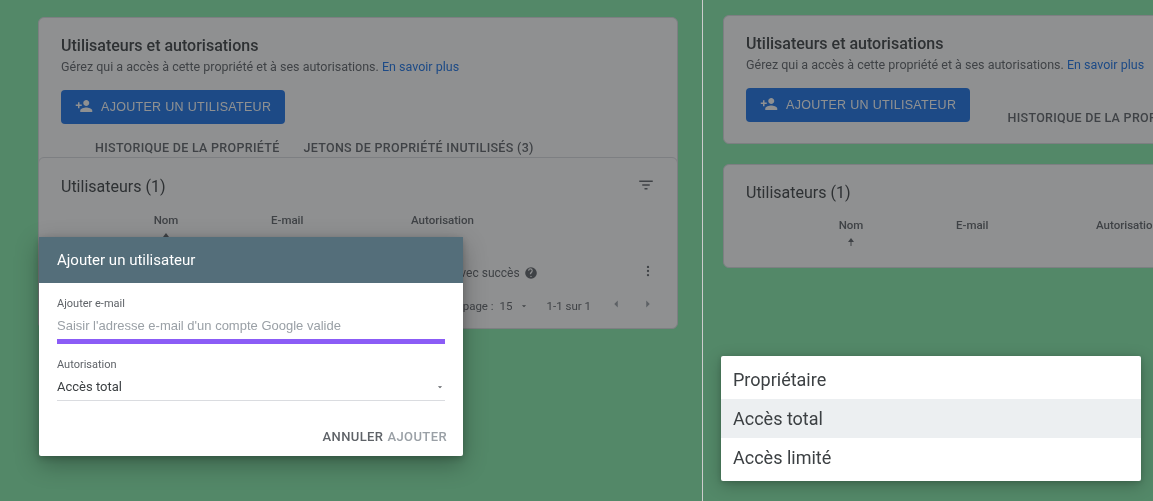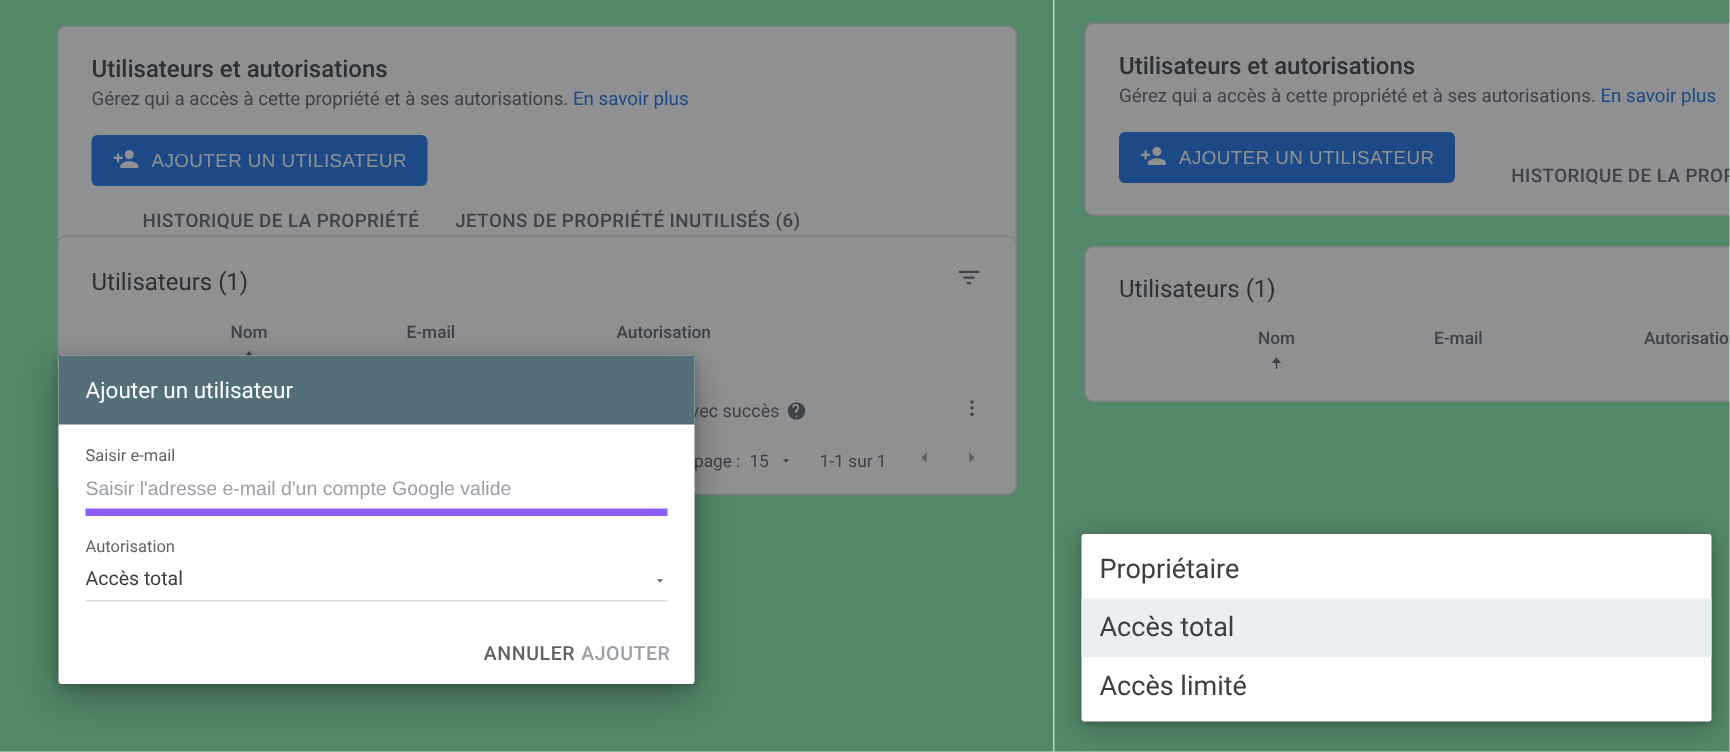--- a/index.html
+++ b/index.html
@@ -133,21 +133,21 @@
     <button class="add-btn">
       <span>
         <svg viewBox="0 0 24 24">
             <path d="M15 12c2.21 0 4-1.79 4-4s-1.79-4-4-4-4 1.79-4 4 1.79 4 4 4zm-9-2V7H4v3H1v2h3v3h2v-3h3v-2H6zm9 4c-2.67 0-8 1.34-8 4v2h16v-2c0-2.66-5.33-4-8-4z"></path>
           </svg>
       </span>
       <span>AJOUTER UN UTILISATEUR</span>
     </button>
     <span class="header-links">
       <span>HISTORIQUE DE LA PROPRIÉTÉ</span>
-      <span>JETONS DE PROPRIÉTÉ INUTILISÉS (6)</span>
+      <span>JETONS DE PROPRIÉTÉ INUTILISÉS (3)</span>
     </span>
   </div>
 
   <div class="card users-card">
     <div class="users-title-row">
       <div class="users-title">Utilisateurs (1)</div>
       <span class="filter-icon">
         <svg viewBox="0 0 24 24">
             <path d="M3 6h18v2H3zm4 5h10v2H7zm3 5h4v2h-4z"></path>
           </svg>
@@ -195,21 +195,21 @@
           </svg></span>
     </div>
   </div>
 
   <div class="overlay"></div>
 
   <div class="dialog left-d">
     <div class="dialog-head">Ajouter un utilisateur</div>
     <div class="dialog-body">
       <div class="field-block">
-        <div class="field-label">Saisir e-mail</div>
+        <div class="field-label">Ajouter e-mail</div>
         <input class="text-input" placeholder="Saisir l'adresse e-mail d'un compte Google valide" style="">
       </div>
       <div class="field-block">
         <div class="field-label">Autorisation</div>
         <div class="select-row">
           <span>Accès total</span>
           <svg viewBox="0 0 24 24">
               <path d="M7 10l5 5 5-5z"></path>
             </svg>
         </div>

